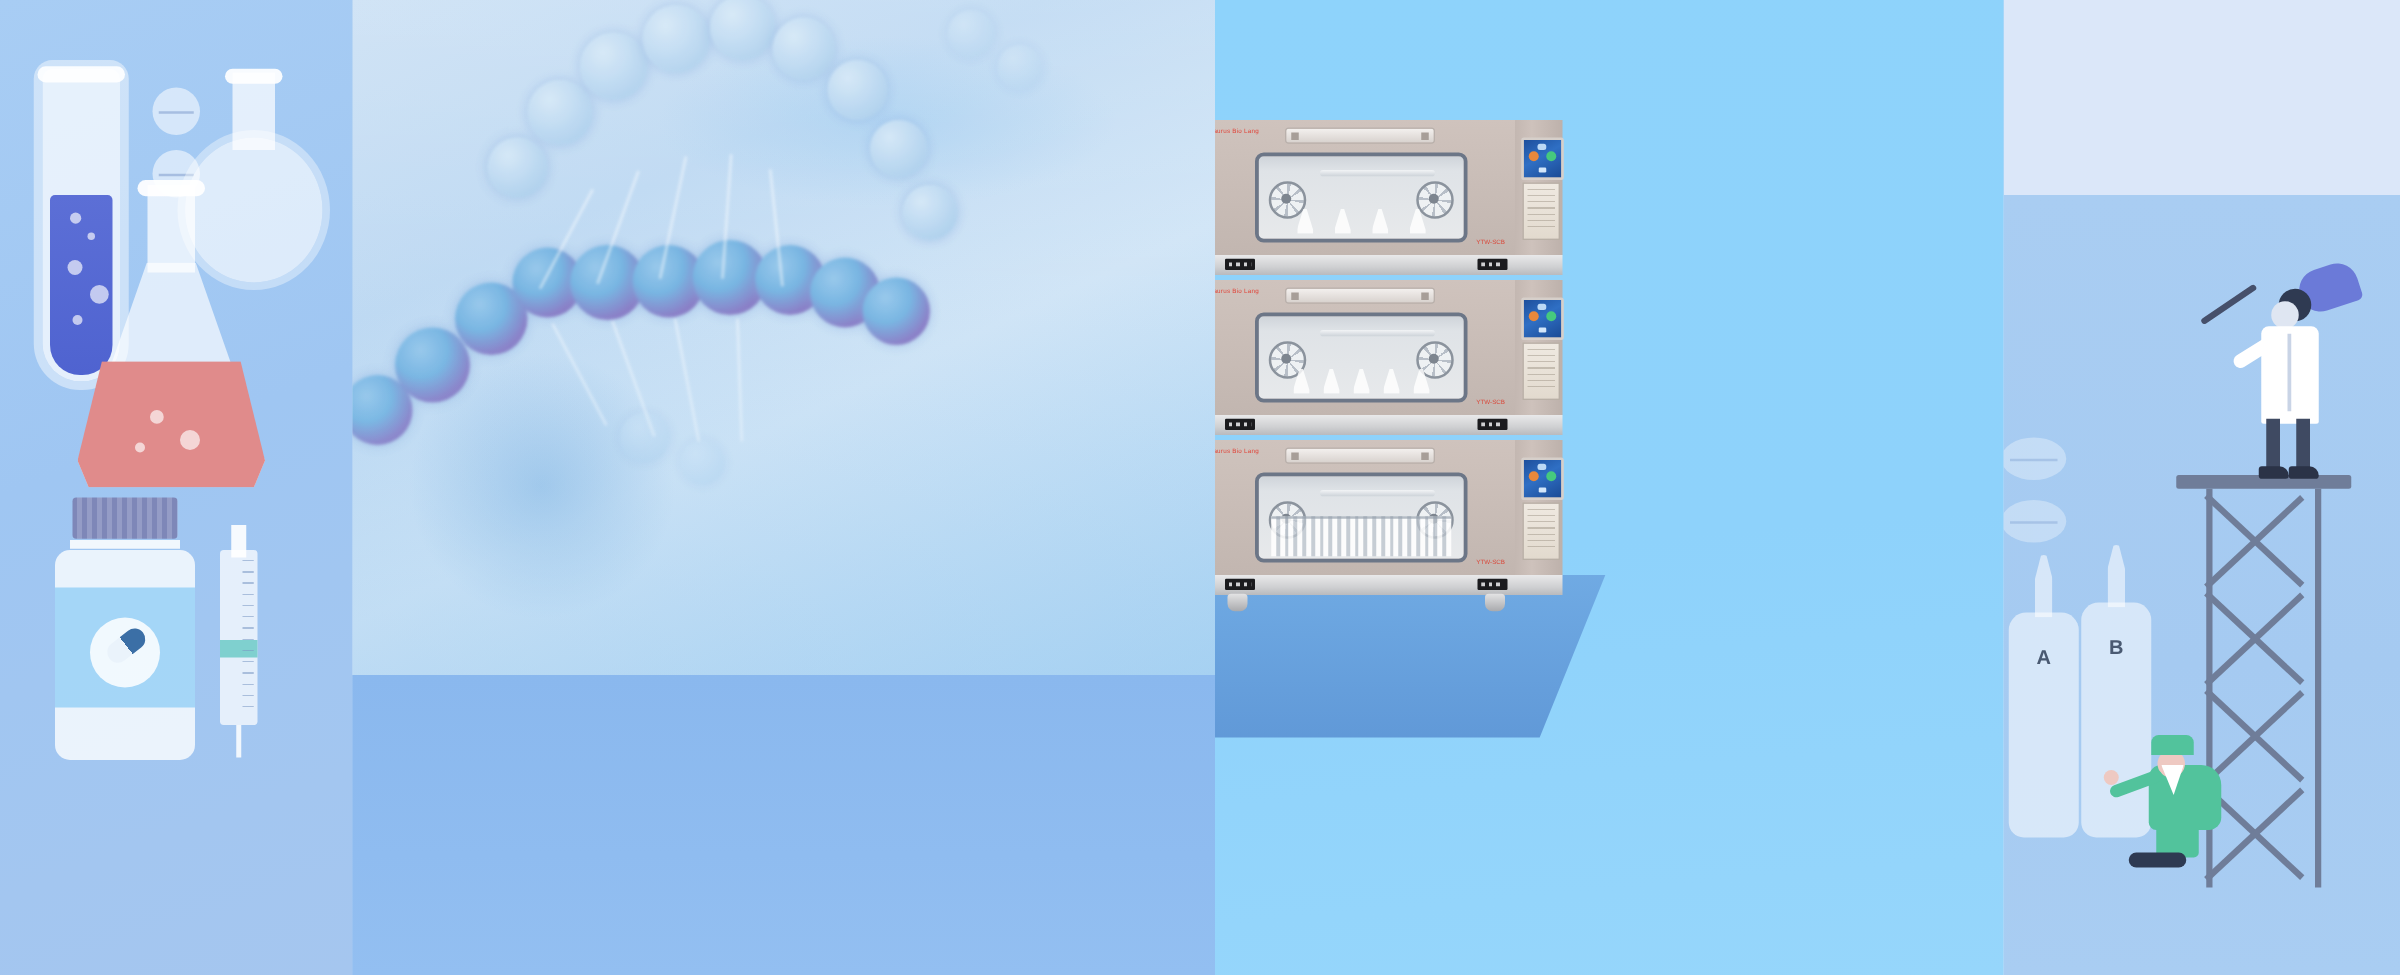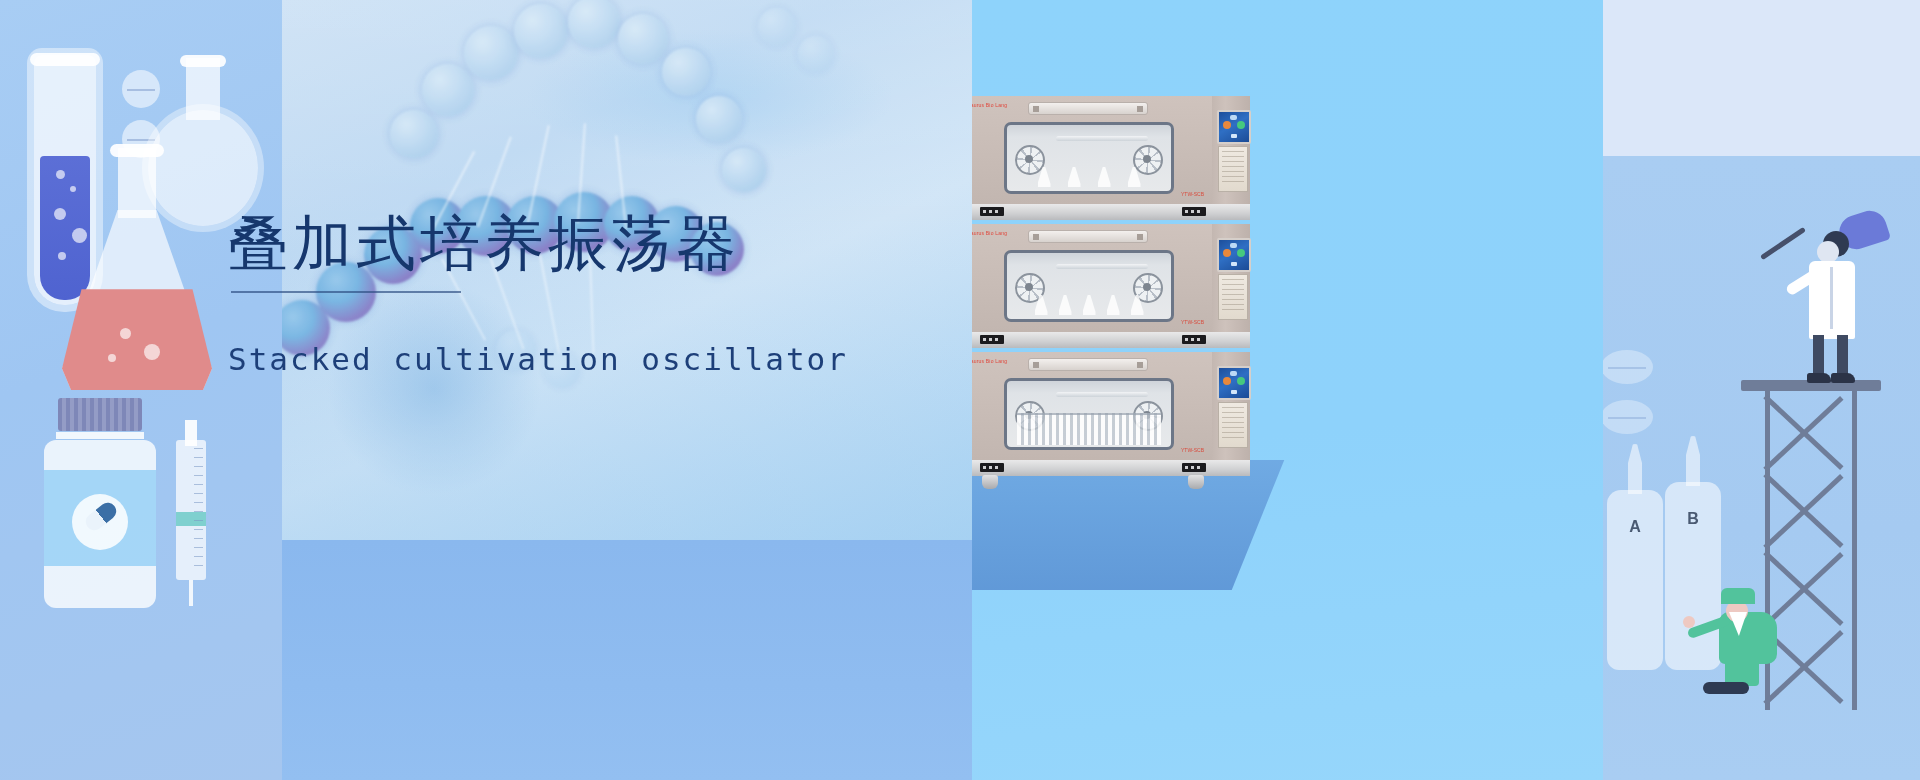--- a/index.html
+++ b/index.html
@@ -388,25 +388,20 @@
       <div class="rung" style="left:344px;top:228px;width:94px;transform:rotate(-96deg);"></div>
       <div class="rung" style="left:160px;top:258px;width:92px;transform:rotate(62deg);"></div>
       <div class="rung" style="left:208px;top:256px;width:98px;transform:rotate(70deg);"></div>
       <div class="rung" style="left:258px;top:254px;width:100px;transform:rotate(79deg);"></div>
       <div class="rung" style="left:308px;top:254px;width:98px;transform:rotate(88deg);"></div>
     </div>
     <div class="dna-haze"></div>
   </div>
   <div class="panel-dna-lower"></div>
 
-  <div class="headline">
-    <div class="h-cn">叠加式培养振荡器</div>
-    <div class="h-rule"></div>
-    <div class="h-en">Stacked cultivation oscillator</div>
-  </div>
 
   <div class="panel-product">
     <div class="shadow-slab"></div>
 
     <div class="stack">
 
       <div class="unit" style="top:0;">
         <div class="cab">
           <div class="logo">Taurus Bio Lang</div>
           <div class="handle"></div>

